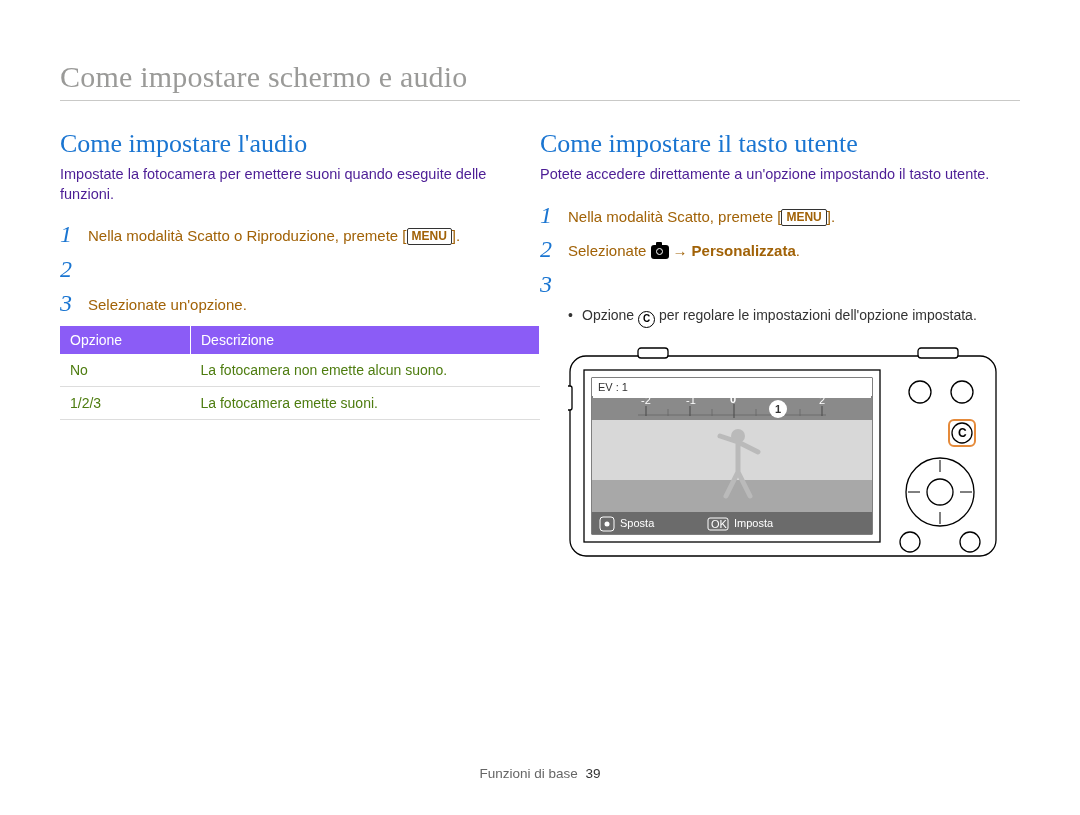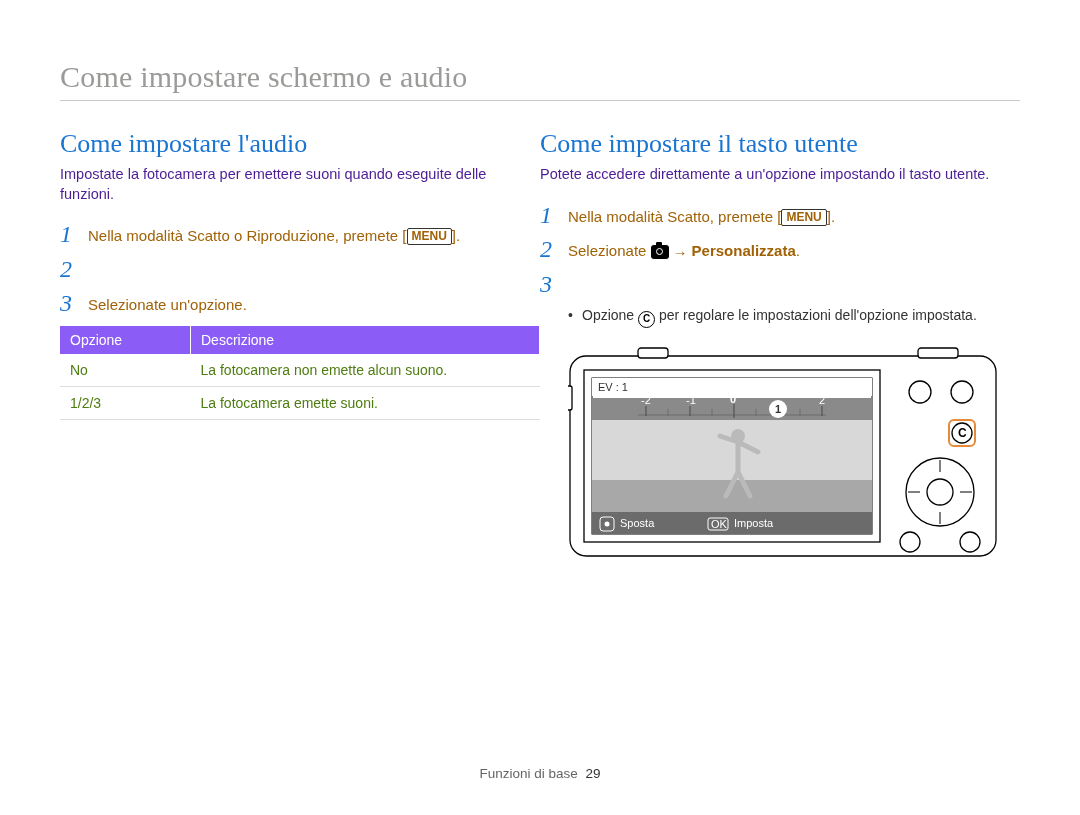--- a/index.html
+++ b/index.html
@@ -350,15 +350,15 @@
         <line x1="340" y1="146" x2="352" y2="146" stroke="#000" stroke-width="1"></line>
         <line x1="392" y1="146" x2="404" y2="146" stroke="#000" stroke-width="1"></line>
 
         <circle cx="342" cy="196" r="10" class="cam-body"></circle>
         <circle cx="402" cy="196" r="10" class="cam-body"></circle>
       </svg>
     </div>
   </div>
 
   <div class="footer">
-    <span>Funzioni di base</span>&nbsp;&nbsp;<span class="pn">29</span>
+    <span>Funzioni di base</span>&nbsp;&nbsp;<span class="pn">39</span>
   </div>
 </div>
 
 </body></html>

